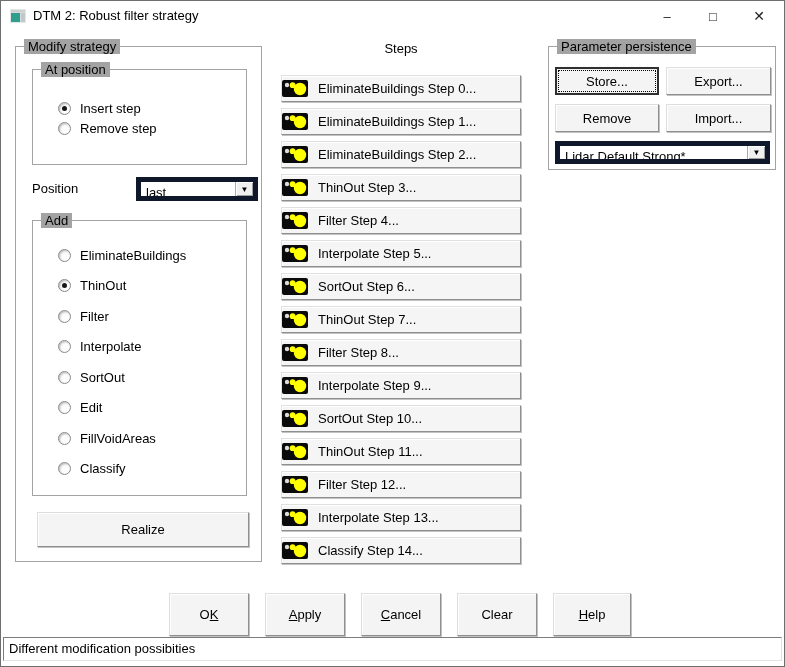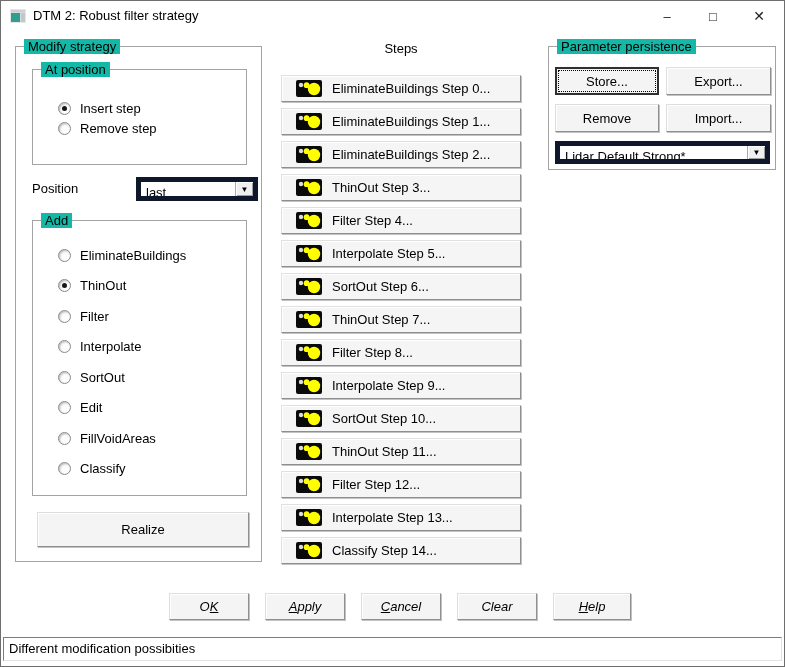--- a/index.html
+++ b/index.html
@@ -16,21 +16,21 @@
   .title-icon { position:absolute; left:9px; top:8px; width:16px; height:14px; }
   .title-text { position:absolute; left:32px; top:7px; font-size:13px; color:#000; white-space:nowrap; }
   .caption-btns { position:absolute; right:2px; top:0; height:30px; display:flex; }
   .cap-btn { width:46px; height:30px; display:flex; align-items:center; justify-content:center;
              font-size:13px; color:#222; cursor:default; background:transparent; border:none; }
   .cap-btn.close { font-size:14px; }
 
   
   .groupbox { position:absolute; border:1px solid #a3a3a3; background:transparent; }
   .groupbox > .legend {
-    position:absolute; top:-8px; left:8px; background:#14b8a6; padding:0 4px;
+    position:absolute; top:-8px; left:8px; background:#a3a3a3; padding:0 4px;
     font-size:13px; white-space:nowrap; line-height:15px;
   }
 
   #modify-group { left:14px; top:45px; width:247px; height:516px; }
   #atpos-group  { left:16px; top:22px; width:215px; height:96px; }
   #add-group    { left:16px; top:173px; width:215px; height:276px; }
   #param-group  { left:547px; top:45px; width:228px; height:124px; }
 
   
   .radio-list { position:absolute; left:25px; display:flex; flex-direction:column; }
@@ -75,21 +75,21 @@
   }
   .btn .u { text-decoration:underline; }
 
   #realize-btn { position:absolute; left:21px; top:465px; width:212px; height:35px; }
 
   
   #steps-col { position:absolute; left:280px; top:40px; width:240px; }
   .steps-title { text-align:center; height:20px; margin-bottom:14px; }
   .step-btn {
     width:240px; height:27px; margin-bottom:6px;
-    display:flex; align-items:center; gap:10px; padding:0 14px;
+    display:flex; align-items:center; gap:10px; padding:0 0;
     font-family:"Liberation Sans", sans-serif; font-size:13px; color:#000;
     background:#f5f5f5; cursor:default;
     border:1px solid; border-color:#e0e0e0 #8f8f8f #8f8f8f #e0e0e0;
     box-shadow: inset 1px 1px 0 #ffffff, 1px 1px 0 #c2c2c2;
     text-align: center;
   }
   .step-icon { width:26px; height:17px; flex:0 0 26px; display:block; }
   .step-label { white-space:nowrap; }
 
   
@@ -100,21 +100,21 @@
     border:1px solid #2f2f2f; box-shadow: inset 0 0 0 1px #2f2f2f;
     display:flex; align-items:center; justify-content:center; padding:2px;
   }
   .btn.default-btn .focus-rect {
     border:1px dotted #000; width:100%; height:100%;
     display:flex; align-items:center; justify-content:center;
   }
 
   
   .footer { position:absolute; left:168px; top:592px; display:flex; gap:16px; }
-  .footer .btn { width:80px; height:27px;font-style:italic; }
+  .footer .btn { width:80px; height:43px; }
   .footer .btn:last-child { width:78px; }
 
   
   .statusbar {
     position:absolute; left:2px; top:636px; width:779px; height:24px;
     border:1px solid; border-color:#7c7c7c #e3e3e3 #e3e3e3 #7c7c7c;
     background:#ffffff; line-height:22px; padding-left:5px; white-space:nowrap;
   }
 </style>
 </head>

